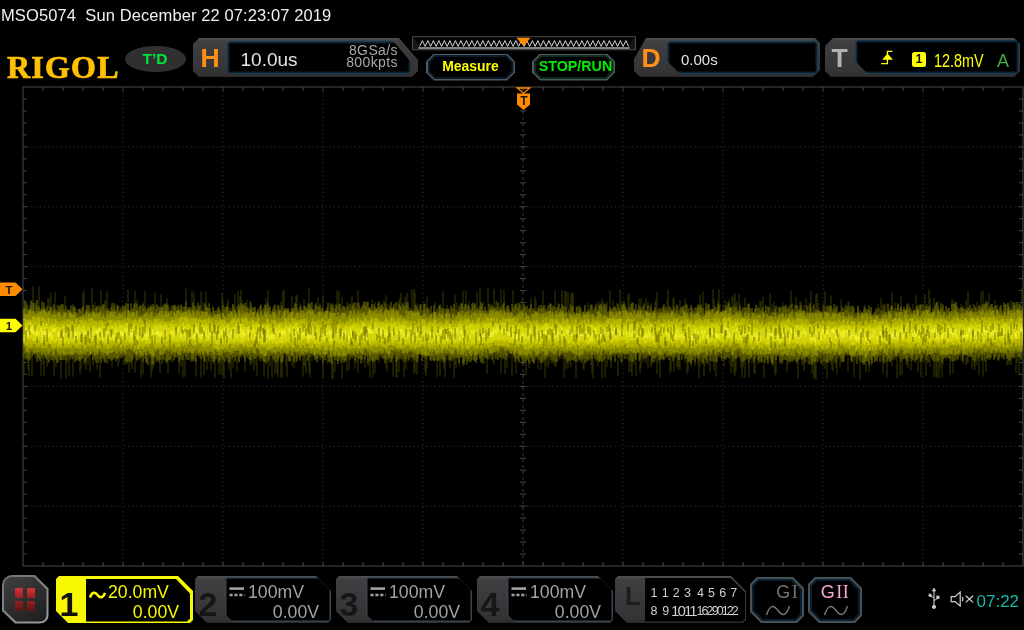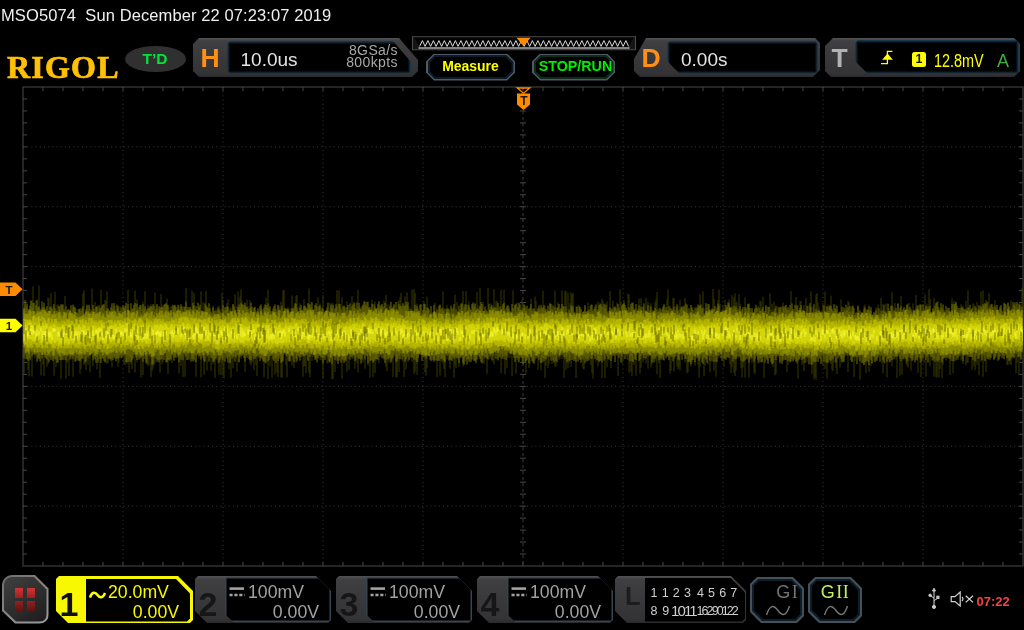--- a/index.html
+++ b/index.html
@@ -28,21 +28,21 @@
 <div class="abs" style="left:426px;top:57.5px;width:89px;text-align:center;font-size:15.5px;line-height:15.5px;font-weight:bold;color:#ffff00;transform:scaleX(0.90) translateZ(0);transform-origin:center;">Measure</div>
 
 <div class="abs" style="left:532px;top:53.5px;width:83px;height:27px;background:#4e5a64;clip-path:polygon(8px 0,75px 0,83px 8px,83px 19px,75px 27px,8px 27px,0 19px,0 8px);"></div>
 <div class="abs" style="left:533.5px;top:55px;width:80px;height:24px;background:#0d2a1a;clip-path:polygon(7px 0,73px 0,80px 7px,80px 17px,73px 24px,7px 24px,0 17px,0 7px);"></div>
 <div class="abs" style="left:535.5px;top:57px;width:76px;height:20px;background:#000;clip-path:polygon(6px 0,70px 0,76px 6px,76px 14px,70px 20px,6px 20px,0 14px,0 6px);"></div>
 <div class="abs" style="left:534px;top:57.5px;width:83px;text-align:center;font-size:15.5px;line-height:15.5px;font-weight:bold;color:#00ef00;transform:scaleX(0.92) translateZ(0);transform-origin:center;">STOP/RUN</div>
 
 <div class="abs panel" style="left:634px;top:38px;width:186px;height:39px;clip-path:polygon(12px 0,181px 0,186px 5px,186px 32px,179px 39px,6px 39px,0 33px,0 21px);"></div>
 <div class="abs" style="left:641.5px;top:44.7px;font-size:26.5px;line-height:26.5px;font-weight:bold;color:#ff9015;">D</div>
 <div class="abs ibox" style="left:667px;top:41px;width:151px;height:33px;clip-path:polygon(3px 0,148px 0,151px 3px,151px 30px,148px 33px,13px 33px,0 20px,0 3px);"></div>
-<div class="abs" style="left:681px;top:49.6px;font-size:19px;line-height:19px;color:#e4e4e4;">0.00s</div>
+<div class="abs" style="left:681px;top:49.6px;font-size:15px;line-height:19px;color:#e4e4e4;">0.00s</div>
 
 <div class="abs panel" style="left:825px;top:38px;width:195px;height:39px;clip-path:polygon(8px 0,189px 0,195px 6px,195px 33px,189px 39px,6px 39px,0 33px,0 8px);"></div>
 <div class="abs" style="left:831.5px;top:44.7px;font-size:26.5px;line-height:26.5px;font-weight:bold;color:#b2b2b2;">T</div>
 <div class="abs ibox" style="left:855px;top:40px;width:164px;height:34px;clip-path:polygon(3px 0,161px 0,164px 3px,164px 31px,161px 34px,13px 34px,0 21px,0 3px);"></div>
 <div class="abs" style="left:880px;top:50px;"><svg width="15" height="15" viewBox="0 0 15 15">
       <path d="M1 13.6 H7.4 V1.4 H12.4" stroke="#ffff00" stroke-width="1.3" fill="none"></path>
       <path d="M7.5 3.6 L12.9 9.7 H2.2 Z" fill="#ffff00"></path>
     </svg></div>
 <div class="abs" style="left:912px;top:52px;width:14px;height:14.5px;background:#ffff00;border-radius:2.5px;text-align:center;line-height:14.5px;font-size:12.5px;font-weight:bold;color:#111;">1</div>
 <div class="abs" style="left:933.5px;top:51.7px;font-size:18px;line-height:18px;color:#ffff00;transform:scaleX(0.80) translateZ(0);transform-origin:left;">12.8mV</div>
@@ -152,21 +152,21 @@
 <div class="abs" style="left:750px;top:577px;width:54px;height:46px;background:#465057;clip-path:polygon(7px 0,43px 0,54px 11px,54px 39px,47px 46px,11px 46px,0 35px,0 7px);"></div>
 <div class="abs" style="left:752px;top:579px;width:50px;height:42px;background:#0c1d2c;clip-path:polygon(6px 0,40px 0,50px 10px,50px 36px,44px 42px,10px 42px,0 32px,0 6px);"></div>
 <div class="abs" style="left:754px;top:581px;width:46px;height:38px;background:#000;clip-path:polygon(5px 0,37px 0,46px 9px,46px 33px,41px 38px,9px 38px,0 29px,0 5px);"></div>
 <div class="abs" style="left:750px;top:582.9px;width:74px;text-align:center;font-size:18px;line-height:18px;color:#747474;">G<span style="font-family:'Liberation Serif',serif;margin-left:1.5px;">I</span></div>
 <div class="abs" style="left:764.5px;top:603.3px;"><svg width="26" height="13" viewBox="0 0 26 13">
       <path d="M1.5 11 C5 0.5 8.5 0.5 13 6.5 C17.5 12.5 21 12.5 24.5 2" stroke="#787878" stroke-width="1.4" fill="none"></path>
     </svg></div>
 <div class="abs" style="left:808px;top:577px;width:54px;height:46px;background:#465057;clip-path:polygon(7px 0,43px 0,54px 11px,54px 39px,47px 46px,11px 46px,0 35px,0 7px);"></div>
 <div class="abs" style="left:810px;top:579px;width:50px;height:42px;background:#0c1d2c;clip-path:polygon(6px 0,40px 0,50px 10px,50px 36px,44px 42px,10px 42px,0 32px,0 6px);"></div>
 <div class="abs" style="left:812px;top:581px;width:46px;height:38px;background:#000;clip-path:polygon(5px 0,37px 0,46px 9px,46px 33px,41px 38px,9px 38px,0 29px,0 5px);"></div>
-<div class="abs" style="left:808px;top:582.9px;width:54px;text-align:center;font-size:18px;line-height:18px;color:#bef264;">G<span style="font-family:'Liberation Serif',serif;margin-left:1.5px;letter-spacing:0.5px;">II</span></div>
+<div class="abs" style="left:808px;top:582.9px;width:54px;text-align:center;font-size:18px;line-height:18px;color:#f9a8d4;">G<span style="font-family:'Liberation Serif',serif;margin-left:1.5px;letter-spacing:0.5px;">II</span></div>
 <div class="abs" style="left:822.5px;top:603.3px;"><svg width="26" height="13" viewBox="0 0 26 13">
       <path d="M1.5 11 C5 0.5 8.5 0.5 13 6.5 C17.5 12.5 21 12.5 24.5 2" stroke="#787878" stroke-width="1.4" fill="none"></path>
     </svg></div>
 
 <div class="abs" style="left:928px;top:588px;"><svg width="12" height="21" viewBox="0 0 12 21">
       <g stroke="#c8c8c8" fill="#c8c8c8">
         <line x1="6" y1="2.5" x2="6" y2="17.8" stroke-width="1.1"></line>
         <path d="M6 0.2 L4.5 3 H7.5 Z"></path>
         <circle cx="6" cy="18.9" r="1.6"></circle>
         <path d="M6 10 L2.3 7.8" stroke-width="1" fill="none"></path>
@@ -175,13 +175,13 @@
         <rect x="8.8" y="8.2" width="2.2" height="2.2"></rect>
       </g>
     </svg></div>
 <div class="abs" style="left:950px;top:590.5px;"><svg width="24" height="16" viewBox="0 0 24 16">
       <g stroke="#d2d2d2" fill="none" stroke-width="1.2">
         <path d="M1.2 5.6 H5 L10.2 1 V15 L5 10.6 H1.2 Z"></path>
         <path d="M12 6 C13.3 7.2 13.3 8.8 12 10"></path>
         <path d="M15.7 4.8 L23 11.4 M23 4.8 L15.7 11.4" stroke-width="1.25"></path>
       </g>
     </svg></div>
-<div class="abs" style="left:976.5px;top:592.6px;font-size:13px;line-height:17px;color:#ef4444;font-weight:bold;">07:22</div>
+<div class="abs" style="left:976.5px;top:592.6px;font-size:17px;line-height:17px;color:#14b8a6;">07:22</div>
 
 </body></html>

